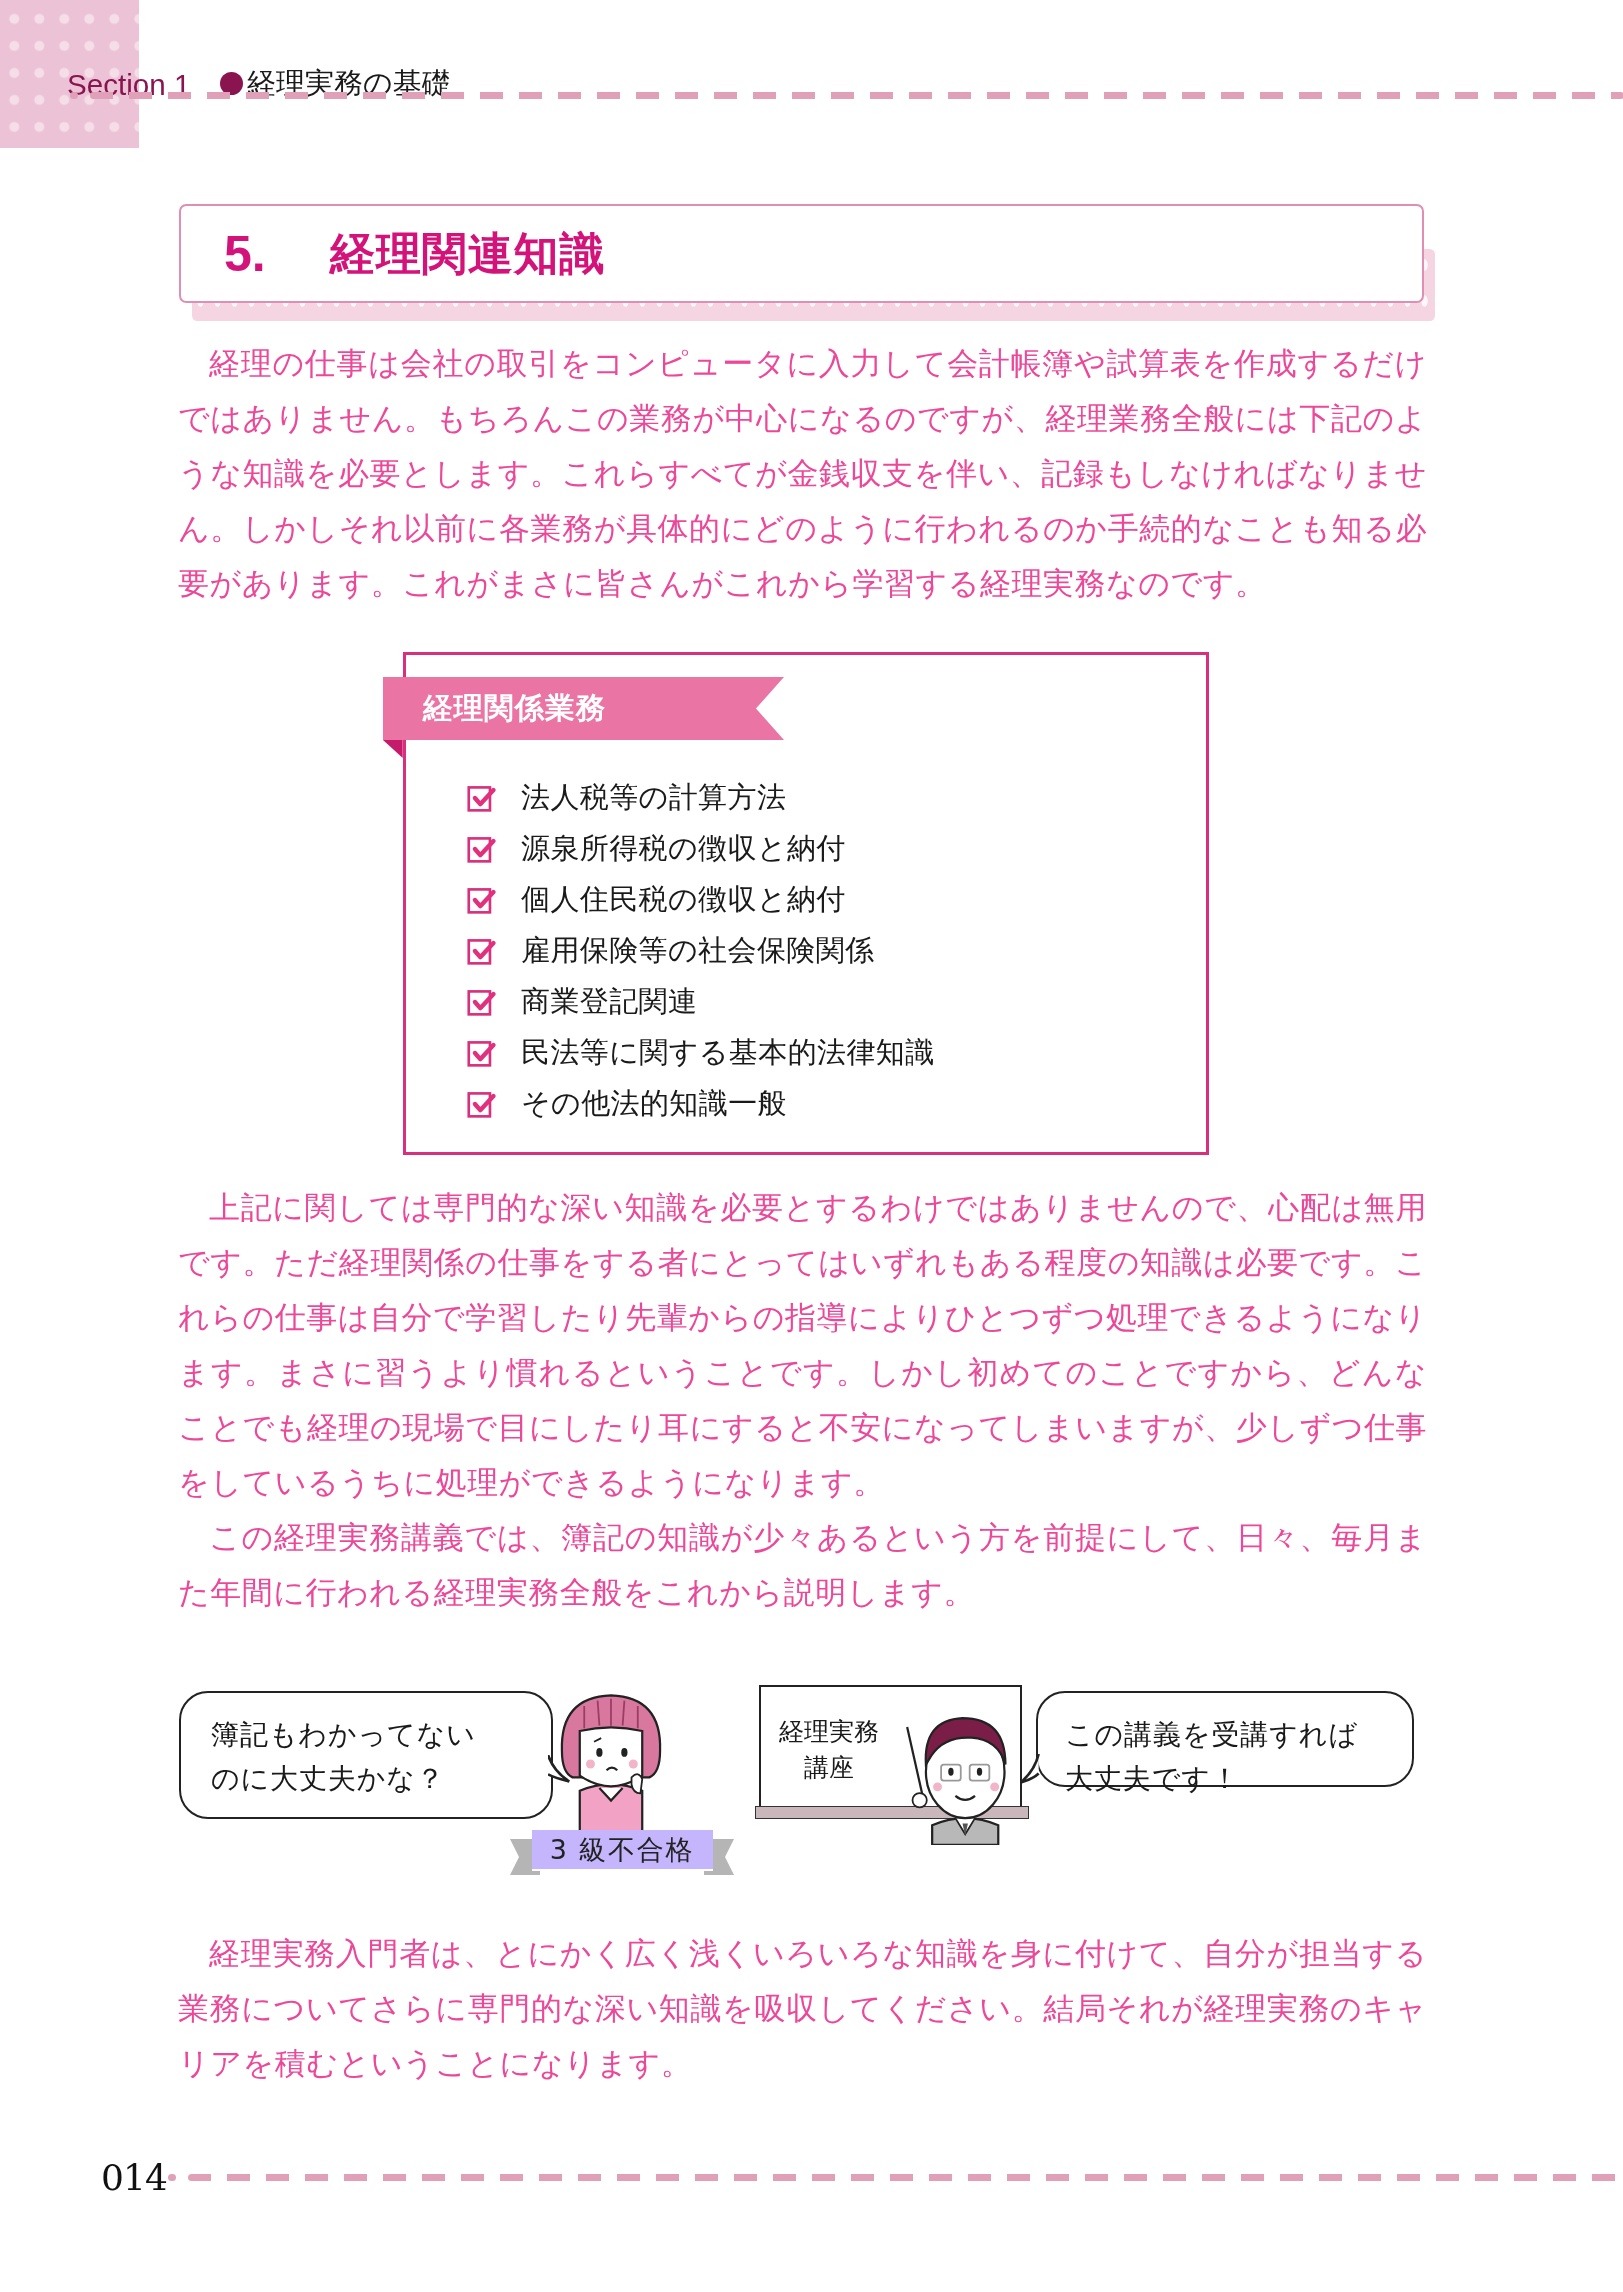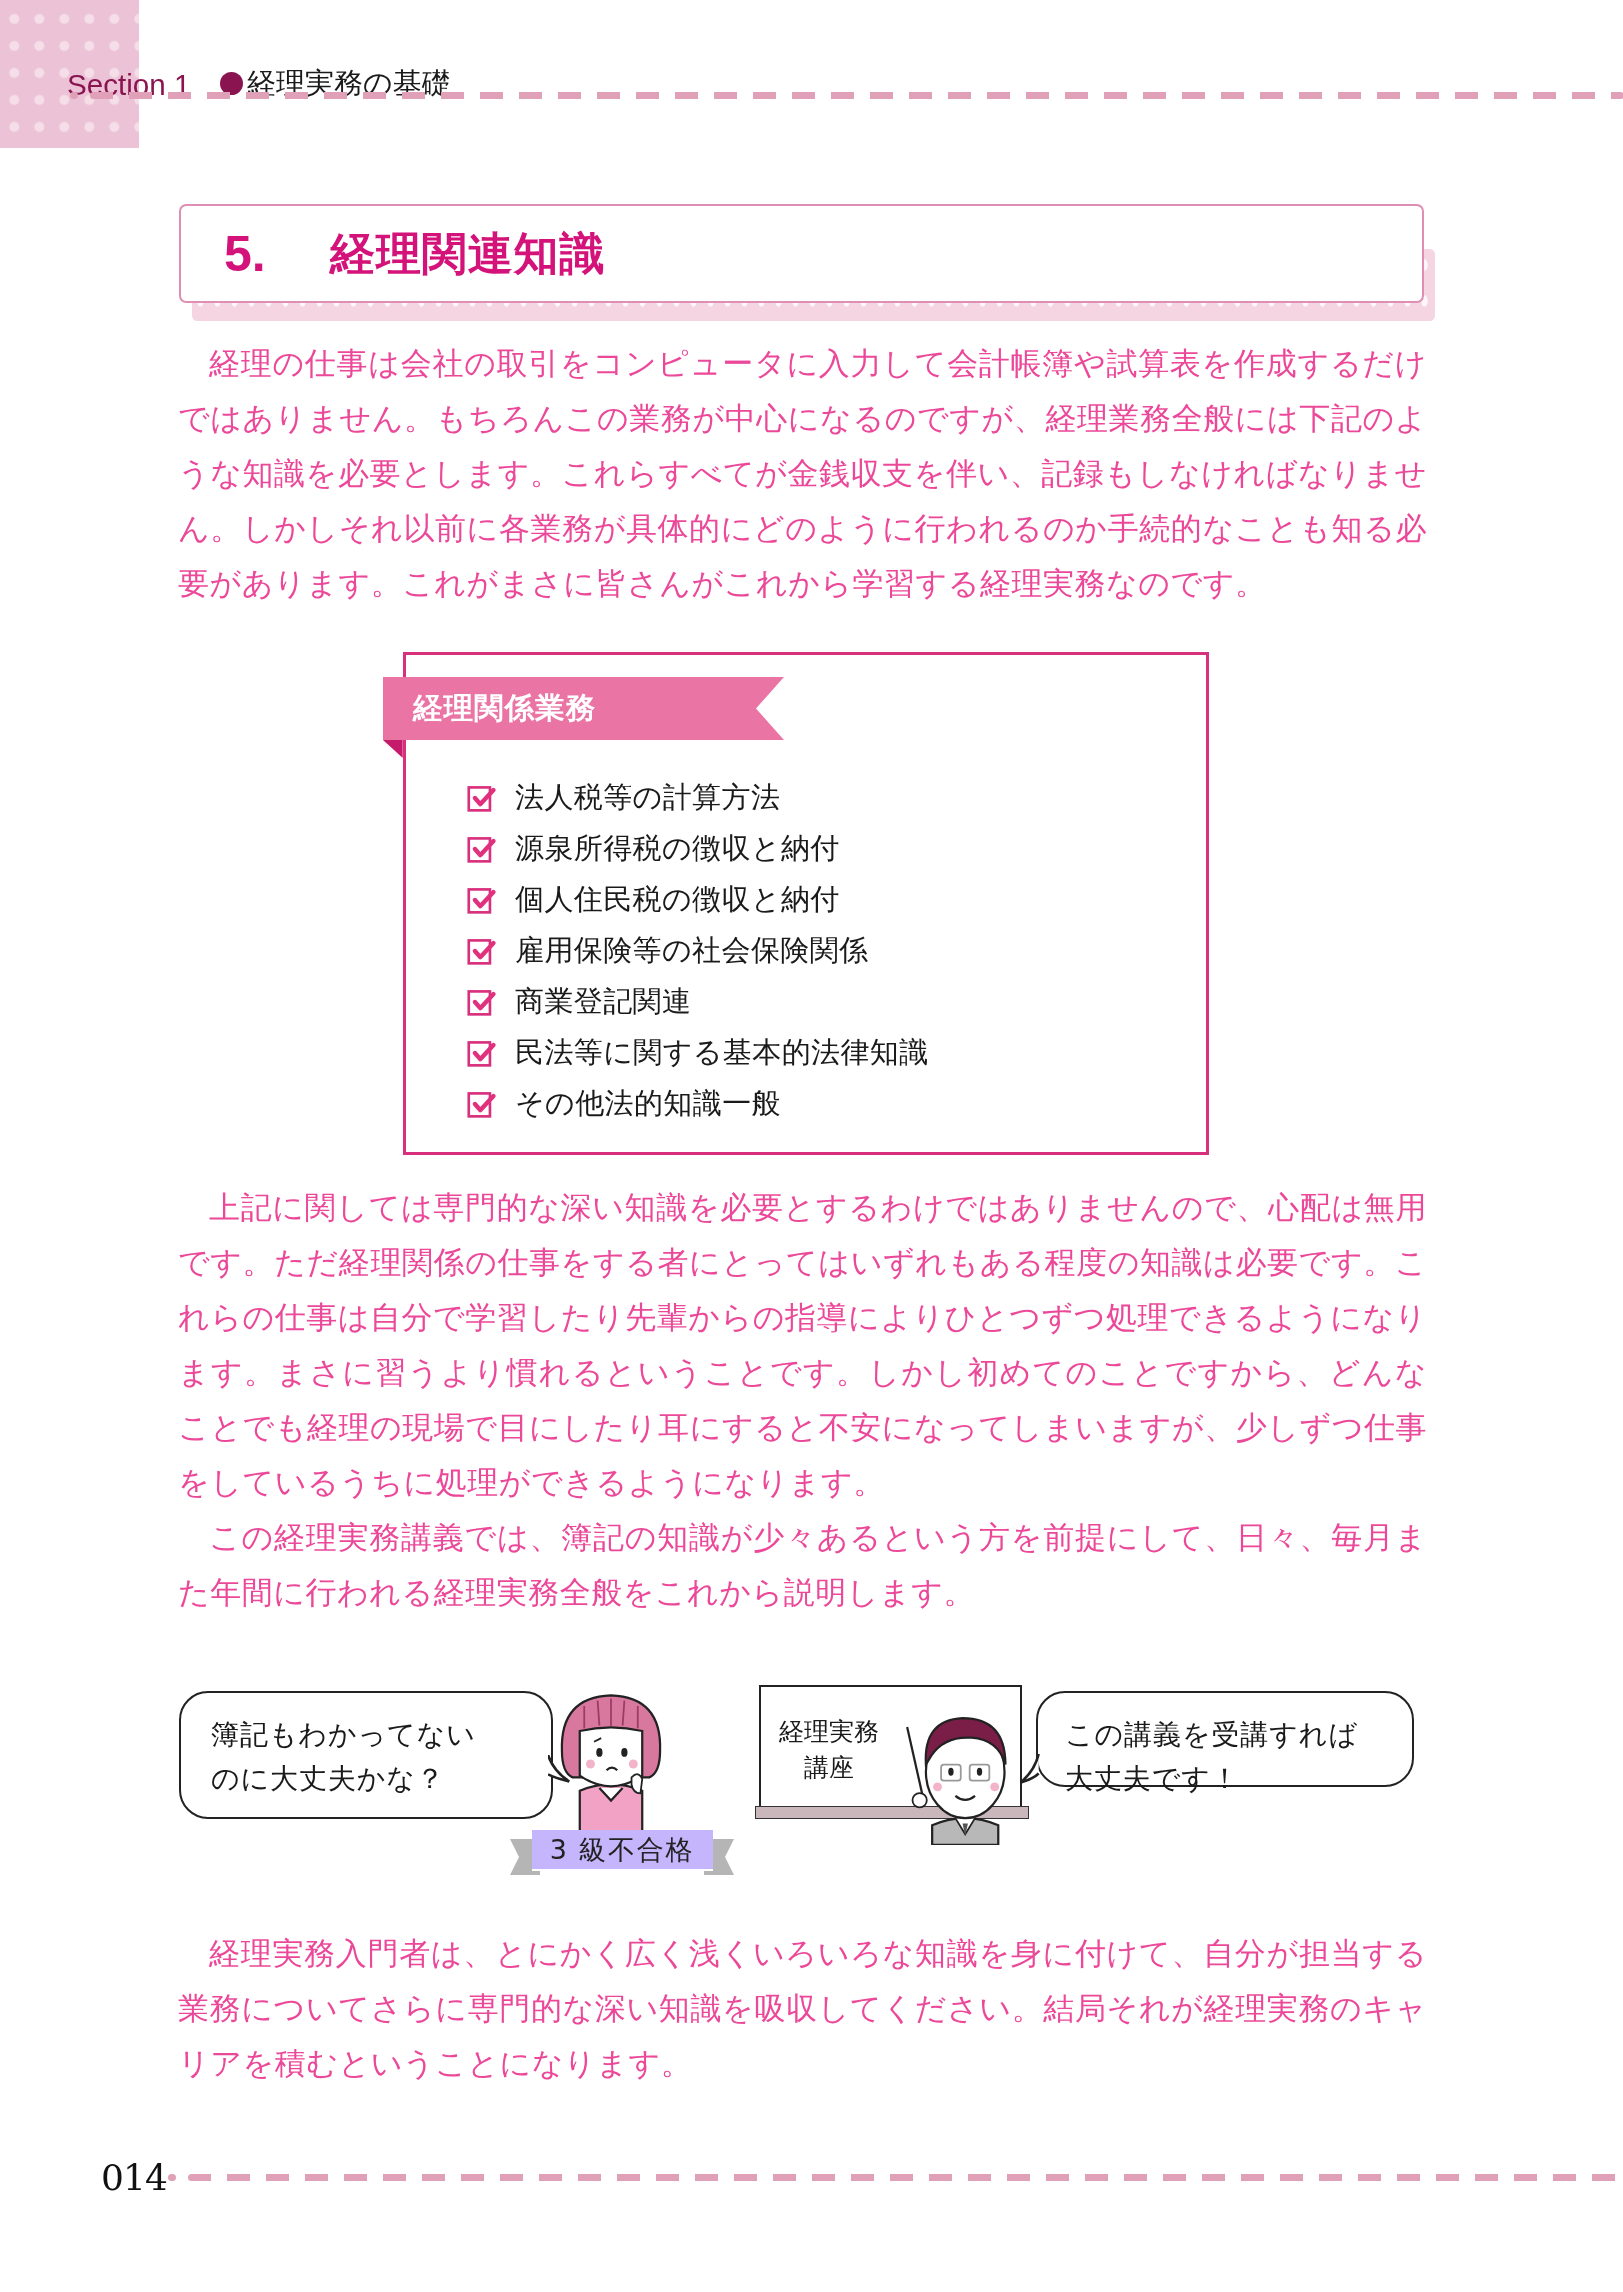--- a/index.html
+++ b/index.html
@@ -51,29 +51,29 @@
 
   
   .check-box {
     position: absolute; left: 403px; top: 652px; width: 806px; height: 503px;
     border: 3.6px solid #d9307e; background: #fff;
   }
   .ribbon {
     position: absolute; left: 383px; top: 677px; height: 63px; width: 401px;
     background: #ea75a5;
     clip-path: polygon(0 0, 100% 0, 93% 50%, 100% 100%, 0 100%);
-    display: flex; align-items: center; padding-left: 30px;
+    display: flex; align-items: center; padding-left: 40px;
   }
   .ribbon-fold {
     position: absolute; left: 383px; top: 740px; width: 19.7px; height: 18px;
     background: #c41c6b; clip-path: polygon(0 0, 100% 0, 100% 100%);
   }
   .ribbon-label { font-weight: bold; font-size: 29.6px; color: #ffffff; letter-spacing: 0.9px; }
   .check-list { position: absolute; left: 467px; top: 772px; list-style: none; }
-  .check-item { display: flex; align-items: center; height: 51px; }
+  .check-item { display: flex; align-items: center; height: 51px; gap: 6px; }
   .check-icon { width: 30px; height: 30px; margin-right: 18px; flex-shrink: 0; }
   .check-label { font-size: 29px; color: #1a1a1a; letter-spacing: 0.4px; }
 
   
   .bubble {
     position: absolute; border: 2.7px solid #222; border-radius: 29px; background: #fff;
     font-size: 28px; line-height: 44px; color: #1a1a1a; letter-spacing: 0.9px;
   }
   .bubble-left { left: 179px; top: 1691px; width: 374px; height: 128px; padding: 19.7px 30px; }
   .bubble-right { left: 1036px; top: 1691px; width: 378px; height: 96px; padding: 19.7px 27px; }

